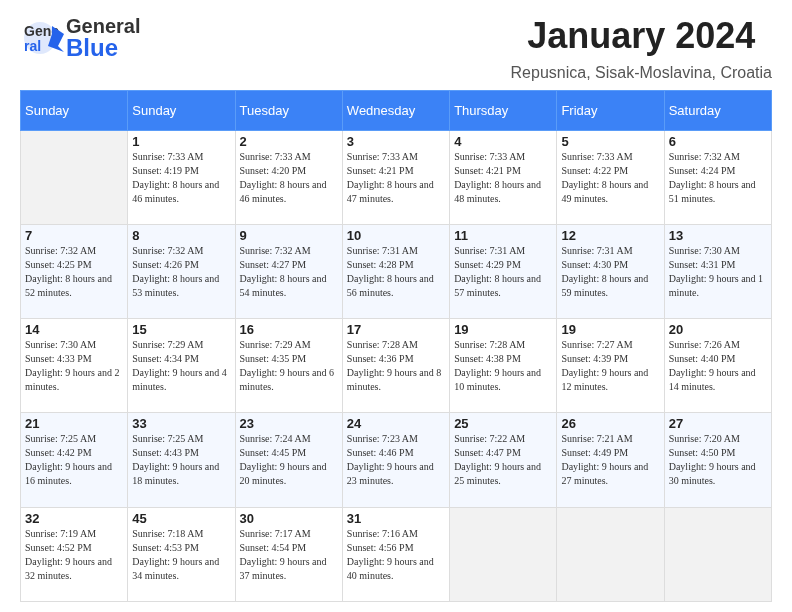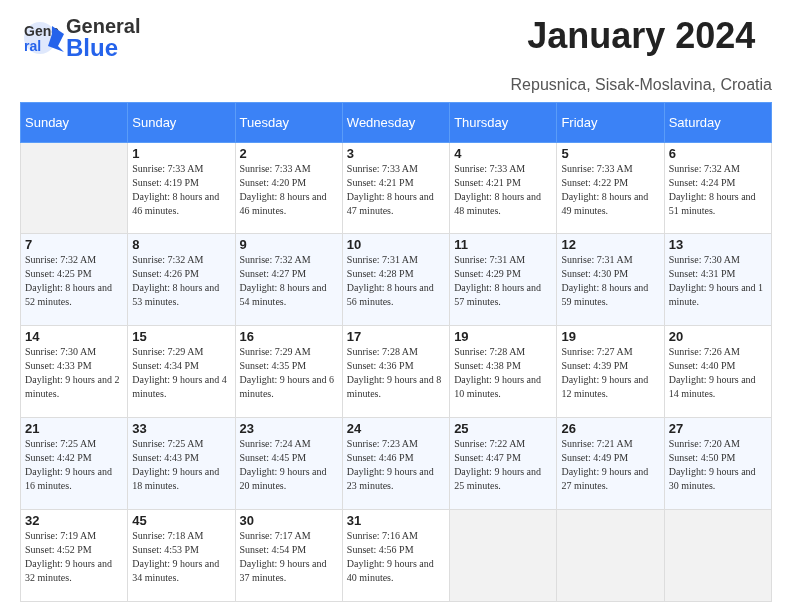--- a/index.html
+++ b/index.html
@@ -33,21 +33,21 @@
     }
     .month-title {
       font-size: 36px;
       font-weight: bold;
       color: #222;
       line-height: 1.1;
     }
     .location-title {
       font-size: 16px;
       color: #555;
-      margin-top: 20px;
+      margin-top: 8px;
     }
     .calendar-table {
       width: 100%;
       border-collapse: collapse;
       flex: 1;
       font-size: 11px;
     }
     .calendar-table th {
       background-color: #3b82f6;
       color: #fff;

